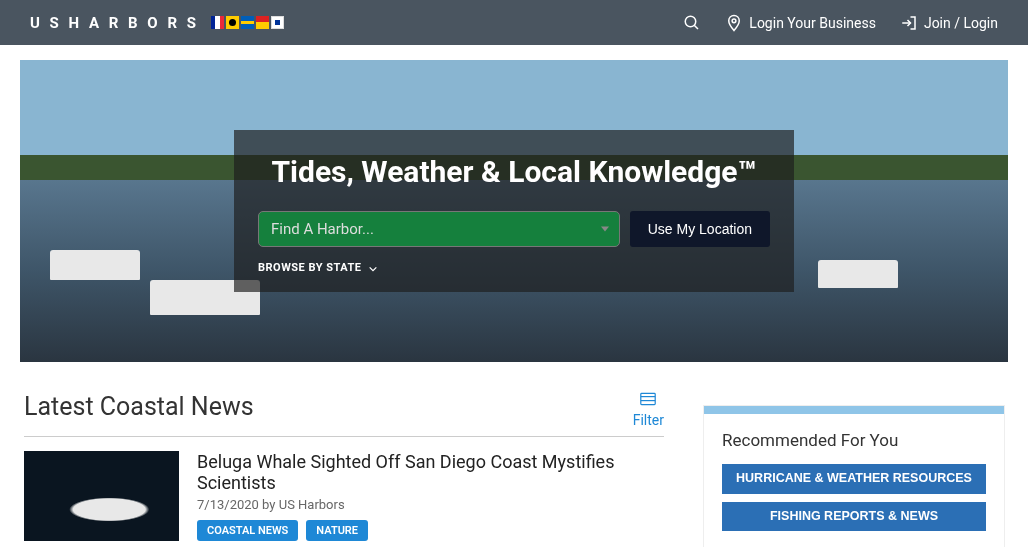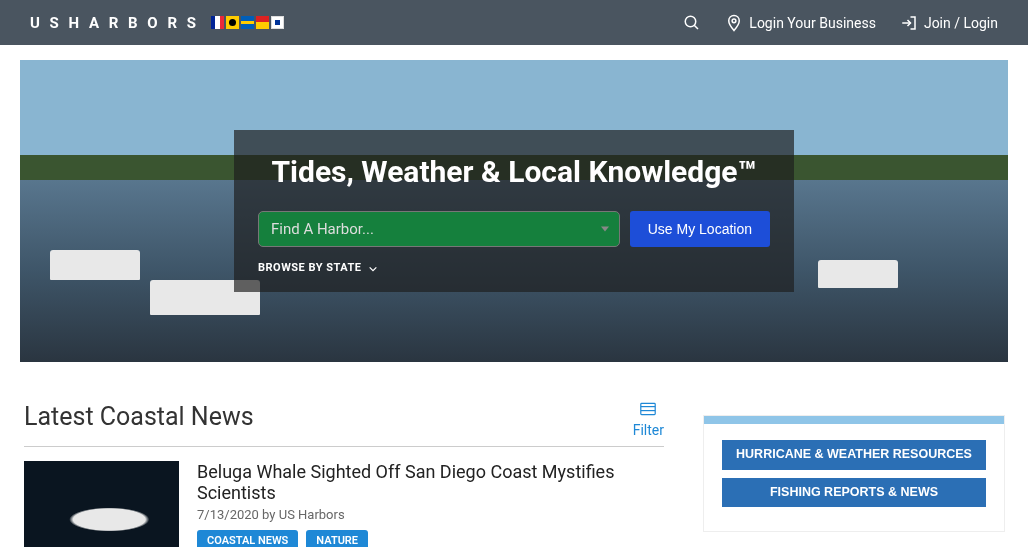--- a/index.html
+++ b/index.html
@@ -16,34 +16,34 @@
   .flag2::after { content: ""; position: absolute; inset: 3px; background: #000; border-radius: 50%; }
   .flag3 { background: linear-gradient(#005eb8 40%, #ffcc00 40%, #ffcc00 60%, #005eb8 60%); }
   .flag4 { background: linear-gradient(#d22 50%, #ffcc00 50%); }
   .flag5 { background: #fff; position: relative; border: 1px solid #ddd; }
   .flag5::after { content: ""; position: absolute; inset: 3px; background: #003399; }
   .header-right { display: flex; align-items: center; gap: 24px; }
   .header-link { color: #fff; font-size: 14px; display: flex; align-items: center; gap: 6px; cursor: pointer; }
   .icon-svg { width: 18px; height: 18px; stroke: #fff; fill: none; stroke-width: 2; }
   
   
-  .hero { position: relative; margin: 15px 20px 10px; height: 302px; overflow: hidden; }
+  .hero { position: relative; margin: 15px 20px 0; height: 302px; overflow: hidden; }
   .hero-bg { position: absolute; inset: 0; background: linear-gradient(to bottom, #89b5d1 0%, #89b5d1 38%, #5a7890 38%, #3e5568 70%, #2a3540 100%); }
   .boat { position: absolute; background: #e8e8e8; border-radius: 3px 3px 1px 1px; }
   .boat::before { content: ""; position: absolute; left: 50%; bottom: 100%; width: 1px; background: #888; }
   .boat1 { left: 30px; top: 190px; width: 90px; height: 30px; }
   .boat2 { left: 130px; top: 220px; width: 110px; height: 35px; }
   .boat3 { right: 110px; top: 200px; width: 80px; height: 28px; }
   .tree-line { position: absolute; top: 95px; left: 0; right: 0; height: 25px; background: #3a5530; }
   .hero-overlay { position: absolute; left: 50%; transform: translateX(-50%); top: 70px; width: 560px; background: rgba(30,30,30,0.68); padding: 24px 24px 18px; }
   .hero-title { color: #fff; font-size: 30px; font-weight: 700; text-align: center; margin-bottom: 22px; }
   .hero-controls { display: flex; gap: 10px; margin-bottom: 14px; }
   .harbor-select { flex: 1; background: #15803d; border: 1px solid #777; color: #ddd; font-size: 15px; padding: 8px 12px; border-radius: 5px; position: relative; cursor: pointer; }
   .harbor-select::after { content: ""; position: absolute; right: 10px; top: 50%; transform: translateY(-50%); width: 0; height: 0; border-left: 4px solid transparent; border-right: 4px solid transparent; border-top: 5px solid #888; }
-  .loc-btn { background: #1d4ed8; color: #fff; border: none; padding: 8px 18px; font-size: 14px; border-radius: 3px; cursor: pointer; }
+  .loc-btn { background: #0f172a; color: #fff; border: none; padding: 8px 18px; font-size: 14px; border-radius: 3px; cursor: pointer; }
   .browse-row { display: flex; align-items: flex-end; gap: 6px; color: #fff; font-size: 11px; font-weight: 700; letter-spacing: 0.5px; cursor: pointer; }
   .chev { width: 10px; height: 10px; }
   
   
   .content { display: flex; padding: 30px 24px 0; gap: 40px; }
   .main-col { flex: 1; }
   .section-head { display: flex; justify-content: space-between; align-items: flex-start; border-bottom: 1px solid #ccc; padding-bottom: 8px; margin-bottom: 14px; }
   .section-title { font-size: 25px; font-weight: 400; color: #333; }
   .filter-link { color: #1e88d6; font-size: 14px; display: flex; align-items: center; gap: 6px; cursor: pointer; flex-direction: column; }
   .filter-icon { width: 16px; height: 14px; stroke: #1e88d6; fill: none; stroke-width: 1.5; }
@@ -144,17 +144,18 @@
         <div class="tags">
           <span class="tag">COASTAL NEWS</span>
           <span class="tag">NATURE</span>
         </div>
 
       </div>
     </div>
   </div>
   <div class="side-col">
     <div class="rec-box">
+      <div class="rec-title">Recommended For You</div>
       <button class="rec-btn">HURRICANE &amp; WEATHER RESOURCES</button>
       <button class="rec-btn">FISHING REPORTS &amp; NEWS</button>
     </div>
   </div>
 </div>
 
 </body></html>

